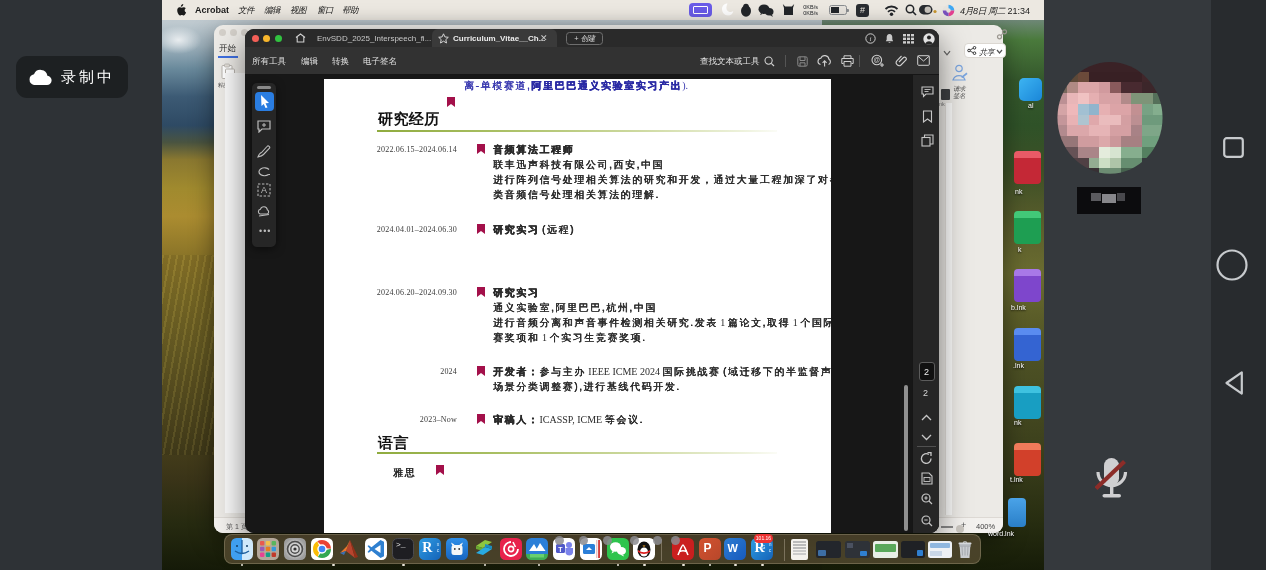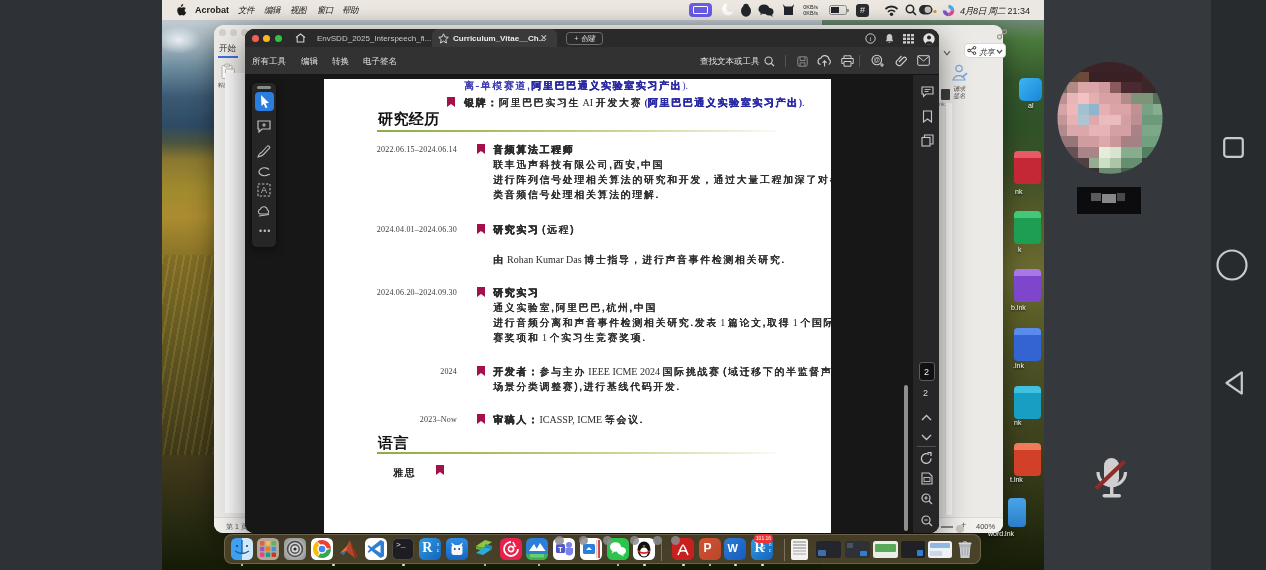--- a/index.html
+++ b/index.html
@@ -293,39 +293,37 @@
             <rect x=".7" y=".7" width="11.6" height="9.6" rx="1" fill="none" stroke="#cfcfcf" stroke-width="1"></rect>
             <path d="M.7 1 L6.5 6 12.3 1" fill="none" stroke="#cfcfcf" stroke-width="1"></path>
           </svg>
       </div>
       <div id="docarea"></div>
       <div id="page">
         <div class="ln" style="left:140px;top:0px;"><span class="blue cj">离-单模赛道,</span><span class="blueb cj">阿里巴巴通义实验室实习产出</span><span class="blue">).</span></div>
         <svg class="bm" style="left:123px;top:18px;" viewBox="0 0 8 10">
             <path d="M0 0 H8 V10 L4 7 0 10 Z" fill="#a3104a"></path>
           </svg>
-        <div class="ln" style="left:140px;top:17px;"><b class="cj">银牌：</b><span class="cj">阿里巴巴实习生</span> AI <span class="cj">开发大赛</span> <span class="blueb">(</span><span class="blueb cj">阿里巴巴通义实验室实习产出</span><span class="blueb">)</span>.</div>
         <div class="sect" style="left:54px;top:31px;">研究经历</div>
         <div class="grule" style="left:53px;top:51px;width:400px;"></div>
 
         <div class="dt" style="left:0;top:66px;">2022.06.15–2024.06.14</div>
         <svg class="bm" style="left:153px;top:65px;" viewBox="0 0 8 10">
             <path d="M0 0 H8 V10 L4 7 0 10 Z" fill="#a3104a"></path>
           </svg>
         <div class="ln" style="left:169px;top:64px;"><b class="cj">音频算法工程师</b></div>
         <div class="ln" style="left:169px;top:79px;"><span class="cj">联丰迅声科技有限公司,西安,中国</span></div>
         <div class="ln" style="left:169px;top:94px;"><span class="cj">进行阵列信号处理相关算法的研究和开发，通过大量工程加深了对各</span></div>
         <div class="ln" style="left:169px;top:109px;"><span class="cj">类音频信号处理相关算法的理解.</span></div>
 
         <div class="dt" style="left:0;top:146px;">2024.04.01–2024.06.30</div>
         <svg class="bm" style="left:153px;top:145px;" viewBox="0 0 8 10">
             <path d="M0 0 H8 V10 L4 7 0 10 Z" fill="#a3104a"></path>
           </svg>
         <div class="ln" style="left:169px;top:144px;"><b class="cj">研究实习</b> <span class="cj">(远程)</span></div>
-        <div class="ln" style="left:169px;top:174px;"><span class="cj">由</span> Rohan Kumar Das <span class="cj">博士指导，进行声音事件检测相关研究.</span></div>
 
         <div class="dt" style="left:0;top:209px;">2024.06.20–2024.09.30</div>
         <svg class="bm" style="left:153px;top:208px;" viewBox="0 0 8 10">
             <path d="M0 0 H8 V10 L4 7 0 10 Z" fill="#a3104a"></path>
           </svg>
         <div class="ln" style="left:169px;top:207px;"><b class="cj">研究实习</b></div>
         <div class="ln" style="left:169px;top:222px;"><span class="cj">通义实验室,阿里巴巴,杭州,中国</span></div>
         <div class="ln" style="left:169px;top:237px;"><span class="cj">进行音频分离和声音事件检测相关研究.发表</span> 1 <span class="cj">篇论文,取得</span> 1 <span class="cj">个国际竞</span></div>
         <div class="ln" style="left:169px;top:252px;"><span class="cj">赛奖项和</span> 1 <span class="cj">个实习生竞赛奖项.</span></div>
 
@@ -694,14 +692,17 @@
     <svg class="abs" style="left:12px;top:137px;" width="21" height="21" viewBox="0 0 21 21">
         <rect x="1.2" y="1.2" width="18.6" height="18.6" rx="2.5" fill="none" stroke="#c7cacd" stroke-width="2.2"></rect>
       </svg>
     <svg class="abs" style="left:5px;top:249px;" width="32" height="32" viewBox="0 0 32 32">
         <circle cx="16" cy="16" r="14.5" fill="none" stroke="#c7cacd" stroke-width="2.2"></circle>
       </svg>
     <svg class="abs" style="left:13px;top:370px;" width="20" height="26" viewBox="0 0 20 26">
         <path d="M17.8 2.4 V23.6 L2.5 13 Z" fill="none" stroke="#c7cacd" stroke-width="2.2" stroke-linejoin="round"></path>
       </svg>
   </div>
+  <div id="badge"><svg width="24" height="17" viewBox="0 0 24 17">
+        <path fill="#fff" d="M6 16 A5.5 5.5 0 0 1 6 5.2 A7 7 0 0 1 19.4 6.8 A4.6 4.6 0 0 1 18.6 16 Z"></path>
+      </svg>录制中</div>
 
 </div>
 
 </body></html>

